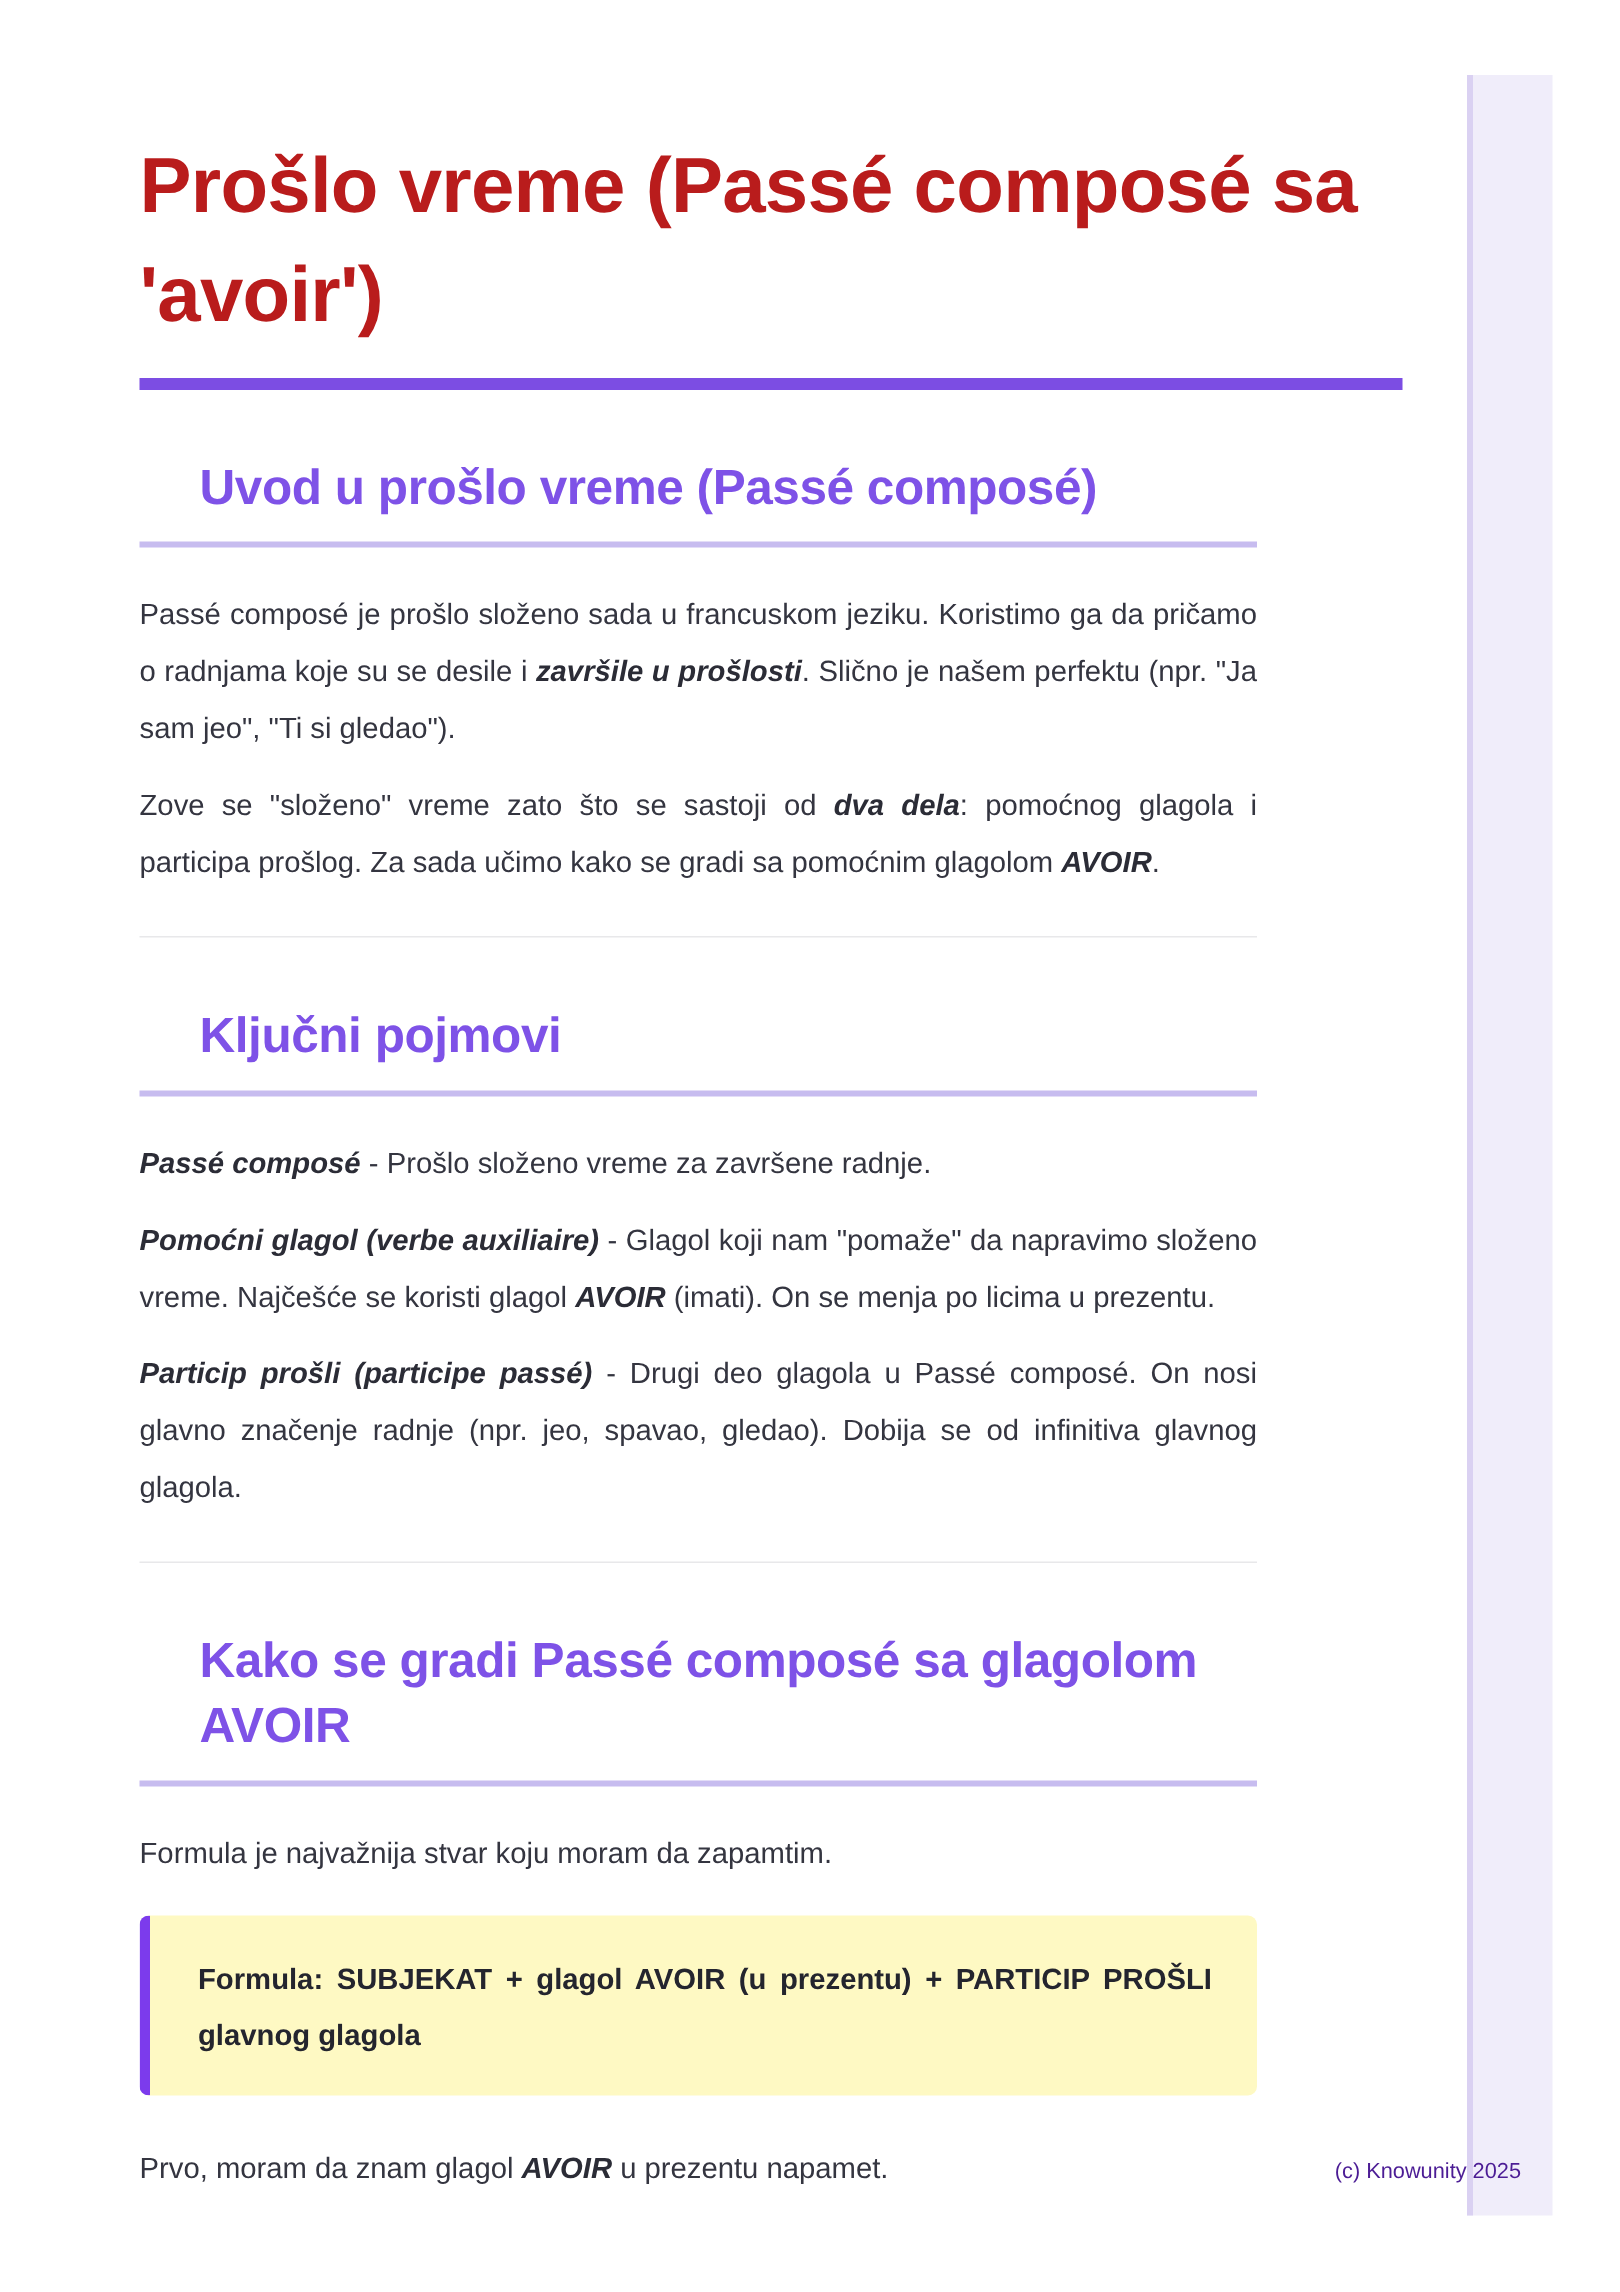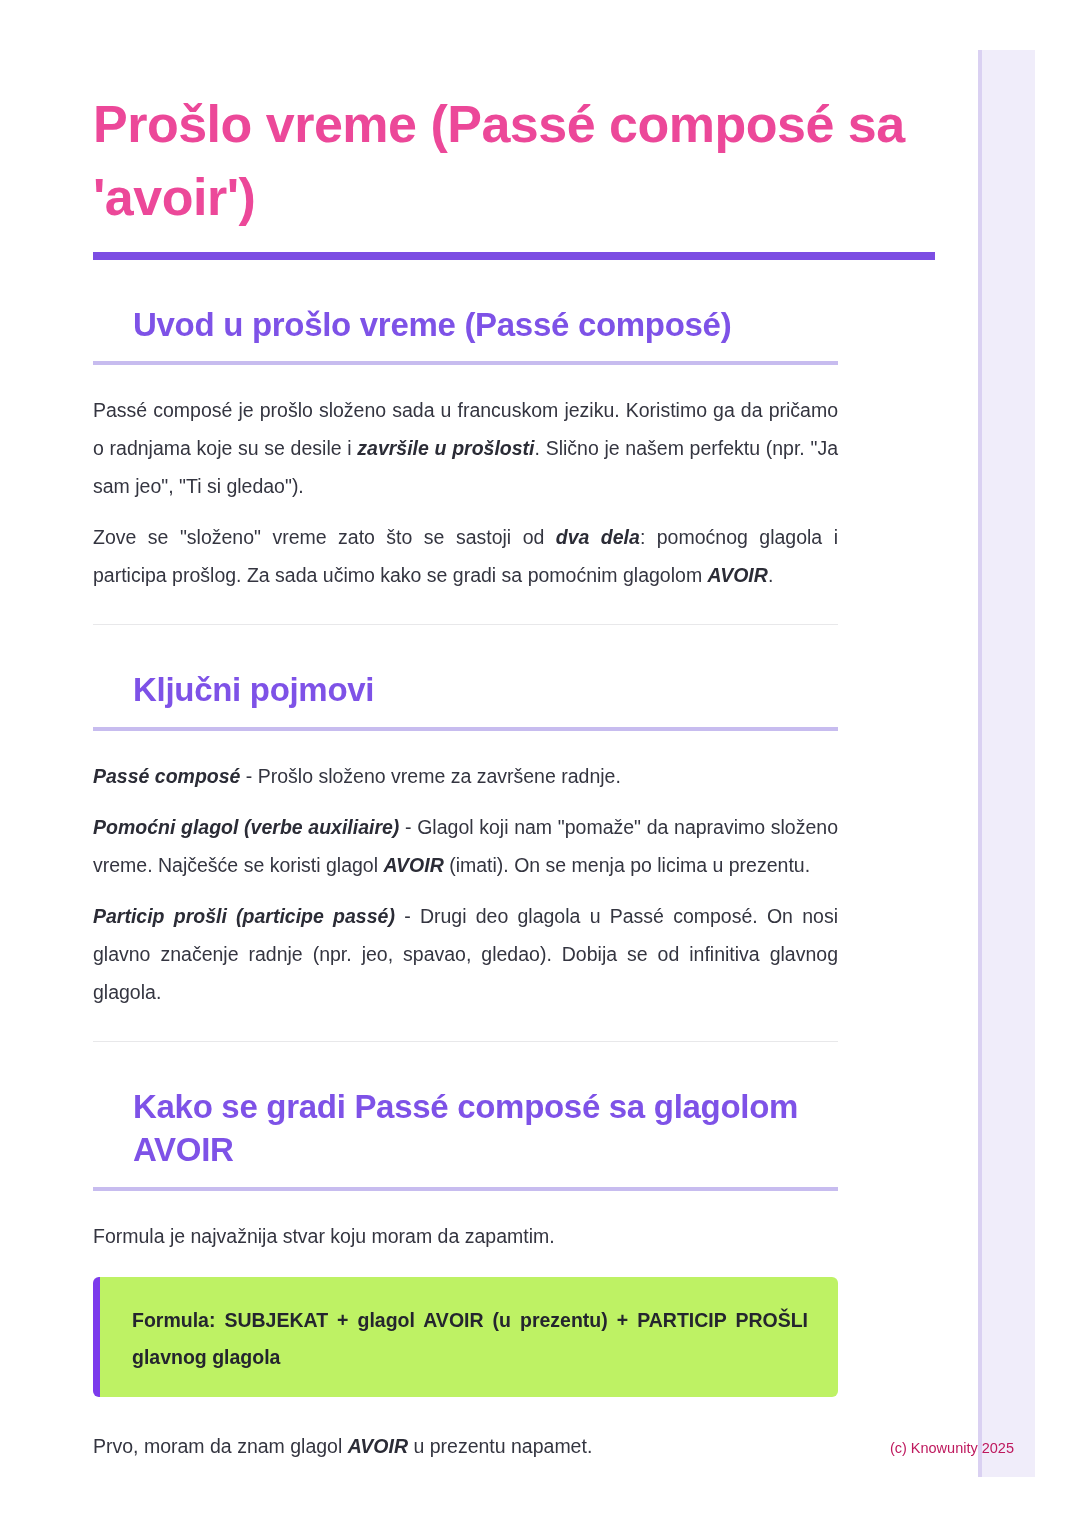--- a/index.html
+++ b/index.html
@@ -28,21 +28,21 @@
     position: relative;
     padding: 88px 0 0 93px;
     width: 935px;
   }
   h1.doc-title {
     width: 842px;
     font-size: 52px;
     line-height: 1.4;
     font-weight: 800;
     letter-spacing: -0.5px;
-    color: #ec4899;
+    color: #b91c1c;
   }
   .title-rule {
     width: 842px;
     height: 8px;
     background: #7C4DE3;
     border: none;
     margin-top: 18px;
   }
   section { width: 745px; }
   section h2 {
@@ -72,39 +72,39 @@
   section p.body-text b { color: #2B2C36; font-style: italic; }
   .divider {
     width: 745px;
     height: 1px;
     background: #E8E8EA;
     border: none;
     margin: 30px 0 4px 0;
   }
   .callout {
     width: 745px;
-    background: #bef264;
+    background: #fef9c3;
     border-left: 7px solid #7C3BEC;
     border-radius: 6px;
     padding: 25px 30px 21px 32px;
     margin: 22px 0 30px 0;
   }
   .callout p {
     font-size: 19.5px;
     line-height: 37px;
     font-weight: bold;
     text-align: justify;
     color: #24252E;
   }
   .watermark {
     position: absolute;
     top: 1440px;
     right: 66px;
     font-size: 14.5px;
-    color: #be185d;
+    color: #4c1d95;
     z-index: 2;
   }
 </style>
 </head>
 <body>
 
 <div class="page">
 
   <div class="side-stripe"></div>
 

